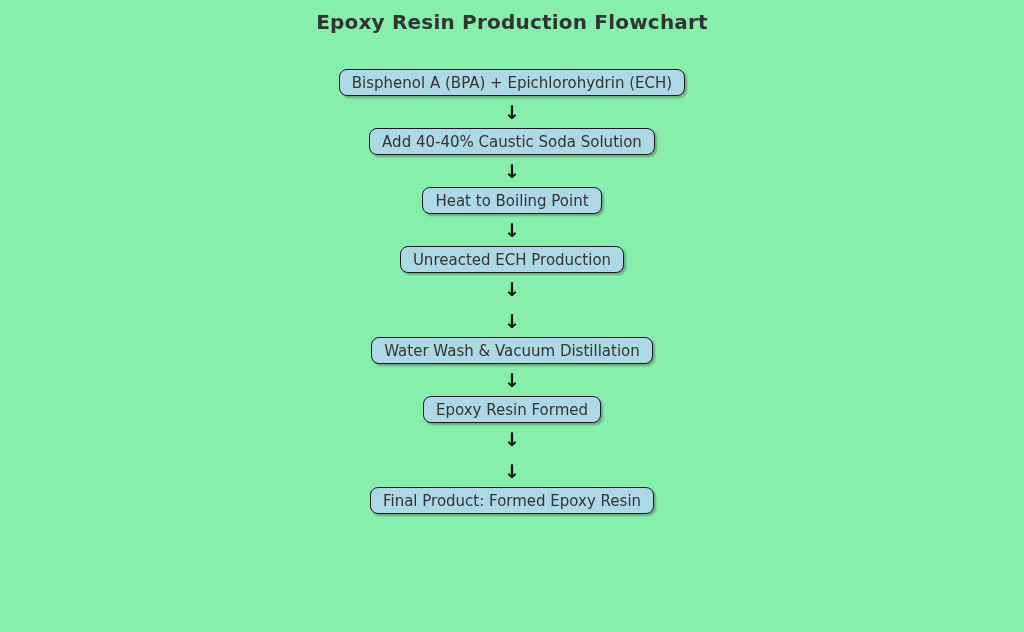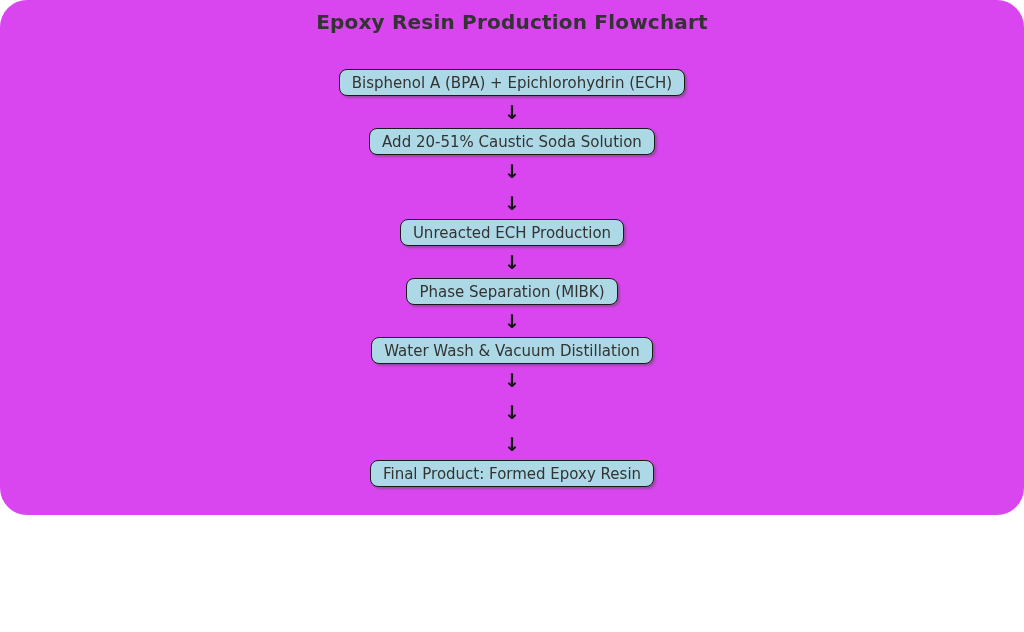--- a/index.html
+++ b/index.html
@@ -4,24 +4,23 @@
 <style>
   html, body {
     margin: 0;
     padding: 0;
     background: #ffffff;
     font-family: "DejaVu Sans", "Liberation Sans", sans-serif;
   }
   .canvas {
     position: relative;
     width: 1024px;
-    height: 515px;
-    background: #d946ef;
+    height: 632px;
+    background: #86efac;
     overflow: hidden;
-    border-radius: 27px;
   }
   .chart-title {
     position: absolute;
     top: 10px;
     left: 0;
     width: 100%;
     text-align: center;
     font-size: 20px;
     font-weight: bold;
     color: #333333;
@@ -65,33 +64,34 @@
 </head>
 <body>
 
 <div class="canvas">
   <div class="chart-title">Epoxy Resin Production Flowchart</div>
 
   <div class="flow-column">
     <div class="flow-node">Bisphenol A (BPA) + Epichlorohydrin (ECH)</div>
     <div class="flow-arrow">↓</div>
 
-    <div class="flow-node">Add 20-51% Caustic Soda Solution</div>
+    <div class="flow-node">Add 40-40% Caustic Soda Solution</div>
     <div class="flow-arrow">↓</div>
 
+    <div class="flow-node">Heat to Boiling Point</div>
     <div class="flow-arrow">↓</div>
 
     <div class="flow-node">Unreacted ECH Production</div>
     <div class="flow-arrow">↓</div>
 
-    <div class="flow-node">Phase Separation (MIBK)</div>
     <div class="flow-arrow">↓</div>
 
     <div class="flow-node">Water Wash &amp; Vacuum Distillation</div>
     <div class="flow-arrow">↓</div>
 
+    <div class="flow-node">Epoxy Resin Formed</div>
     <div class="flow-arrow">↓</div>
 
     <div class="flow-arrow">↓</div>
 
     <div class="flow-node">Final Product: Formed Epoxy Resin</div>
   </div>
 </div>
 
 </body></html>

